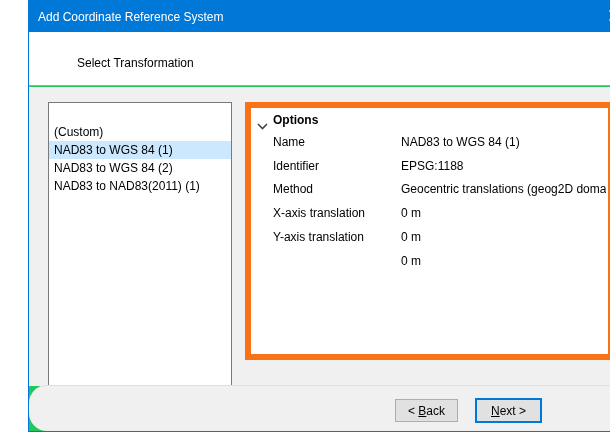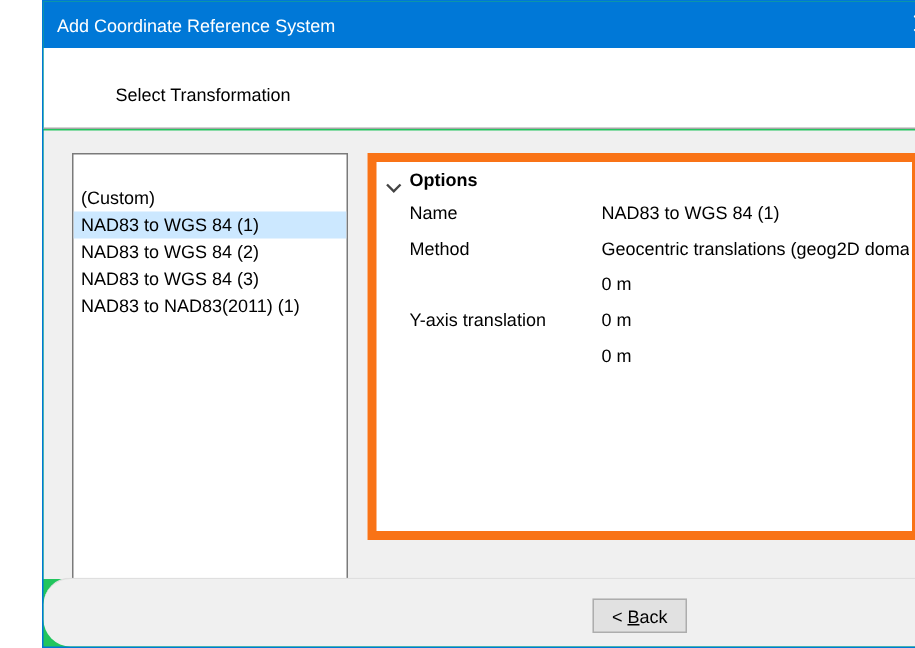--- a/index.html
+++ b/index.html
@@ -130,52 +130,57 @@
   <div class="wizard-header">
     <span class="wizard-step-title">Select Transformation</span>
   </div>
 
   <div class="main">
 
     <div class="listbox">
       <div class="list-item">(Custom)</div>
       <div class="list-item selected">NAD83 to WGS 84 (1)</div>
       <div class="list-item">NAD83 to WGS 84 (2)</div>
-      <div class="list-item">NAD83 to WGS 84 (3)</div>
       <div class="list-item">NAD83 to NAD83(2011) (1)</div>
     </div>
 
     <div class="options-panel">
       <div class="options-header">
         <span class="options-chevron">
           <svg width="11" height="7" viewBox="0 0 11 7">
             <polyline points="1,1 5.5,5.5 10,1" fill="none" stroke="#444444" stroke-width="1.6"></polyline>
           </svg>
         </span>
         <span class="options-title">Options</span>
       </div>
 
       <div class="prop-row">
         <span class="prop-label">Name</span>
         <span class="prop-value">NAD83 to WGS 84 (1)</span>
       </div>
       <div class="prop-row">
+        <span class="prop-label">Identifier</span>
+        <span class="prop-value">EPSG:1188</span>
+      </div>
+      <div class="prop-row">
         <span class="prop-label">Method</span>
         <span class="prop-value">Geocentric translations (geog2D domain)</span>
       </div>
       <div class="prop-row">
+        <span class="prop-label">X-axis translation</span>
         <span class="prop-value">0 m</span>
       </div>
       <div class="prop-row">
         <span class="prop-label">Y-axis translation</span>
         <span class="prop-value">0 m</span>
       </div>
       <div class="prop-row">
         <span class="prop-value">0 m</span>
       </div>
     </div>
   </div>
 
   <div class="buttonbar">
     <button class="btn btn-back"><span><span>&lt; </span><span class="accel">B</span><span>ack</span></span></button>
+    <button class="btn btn-next"><span><span></span><span class="accel">N</span><span>ext &gt;</span></span></button>
   </div>
 
 </div>
 
 </body></html>

